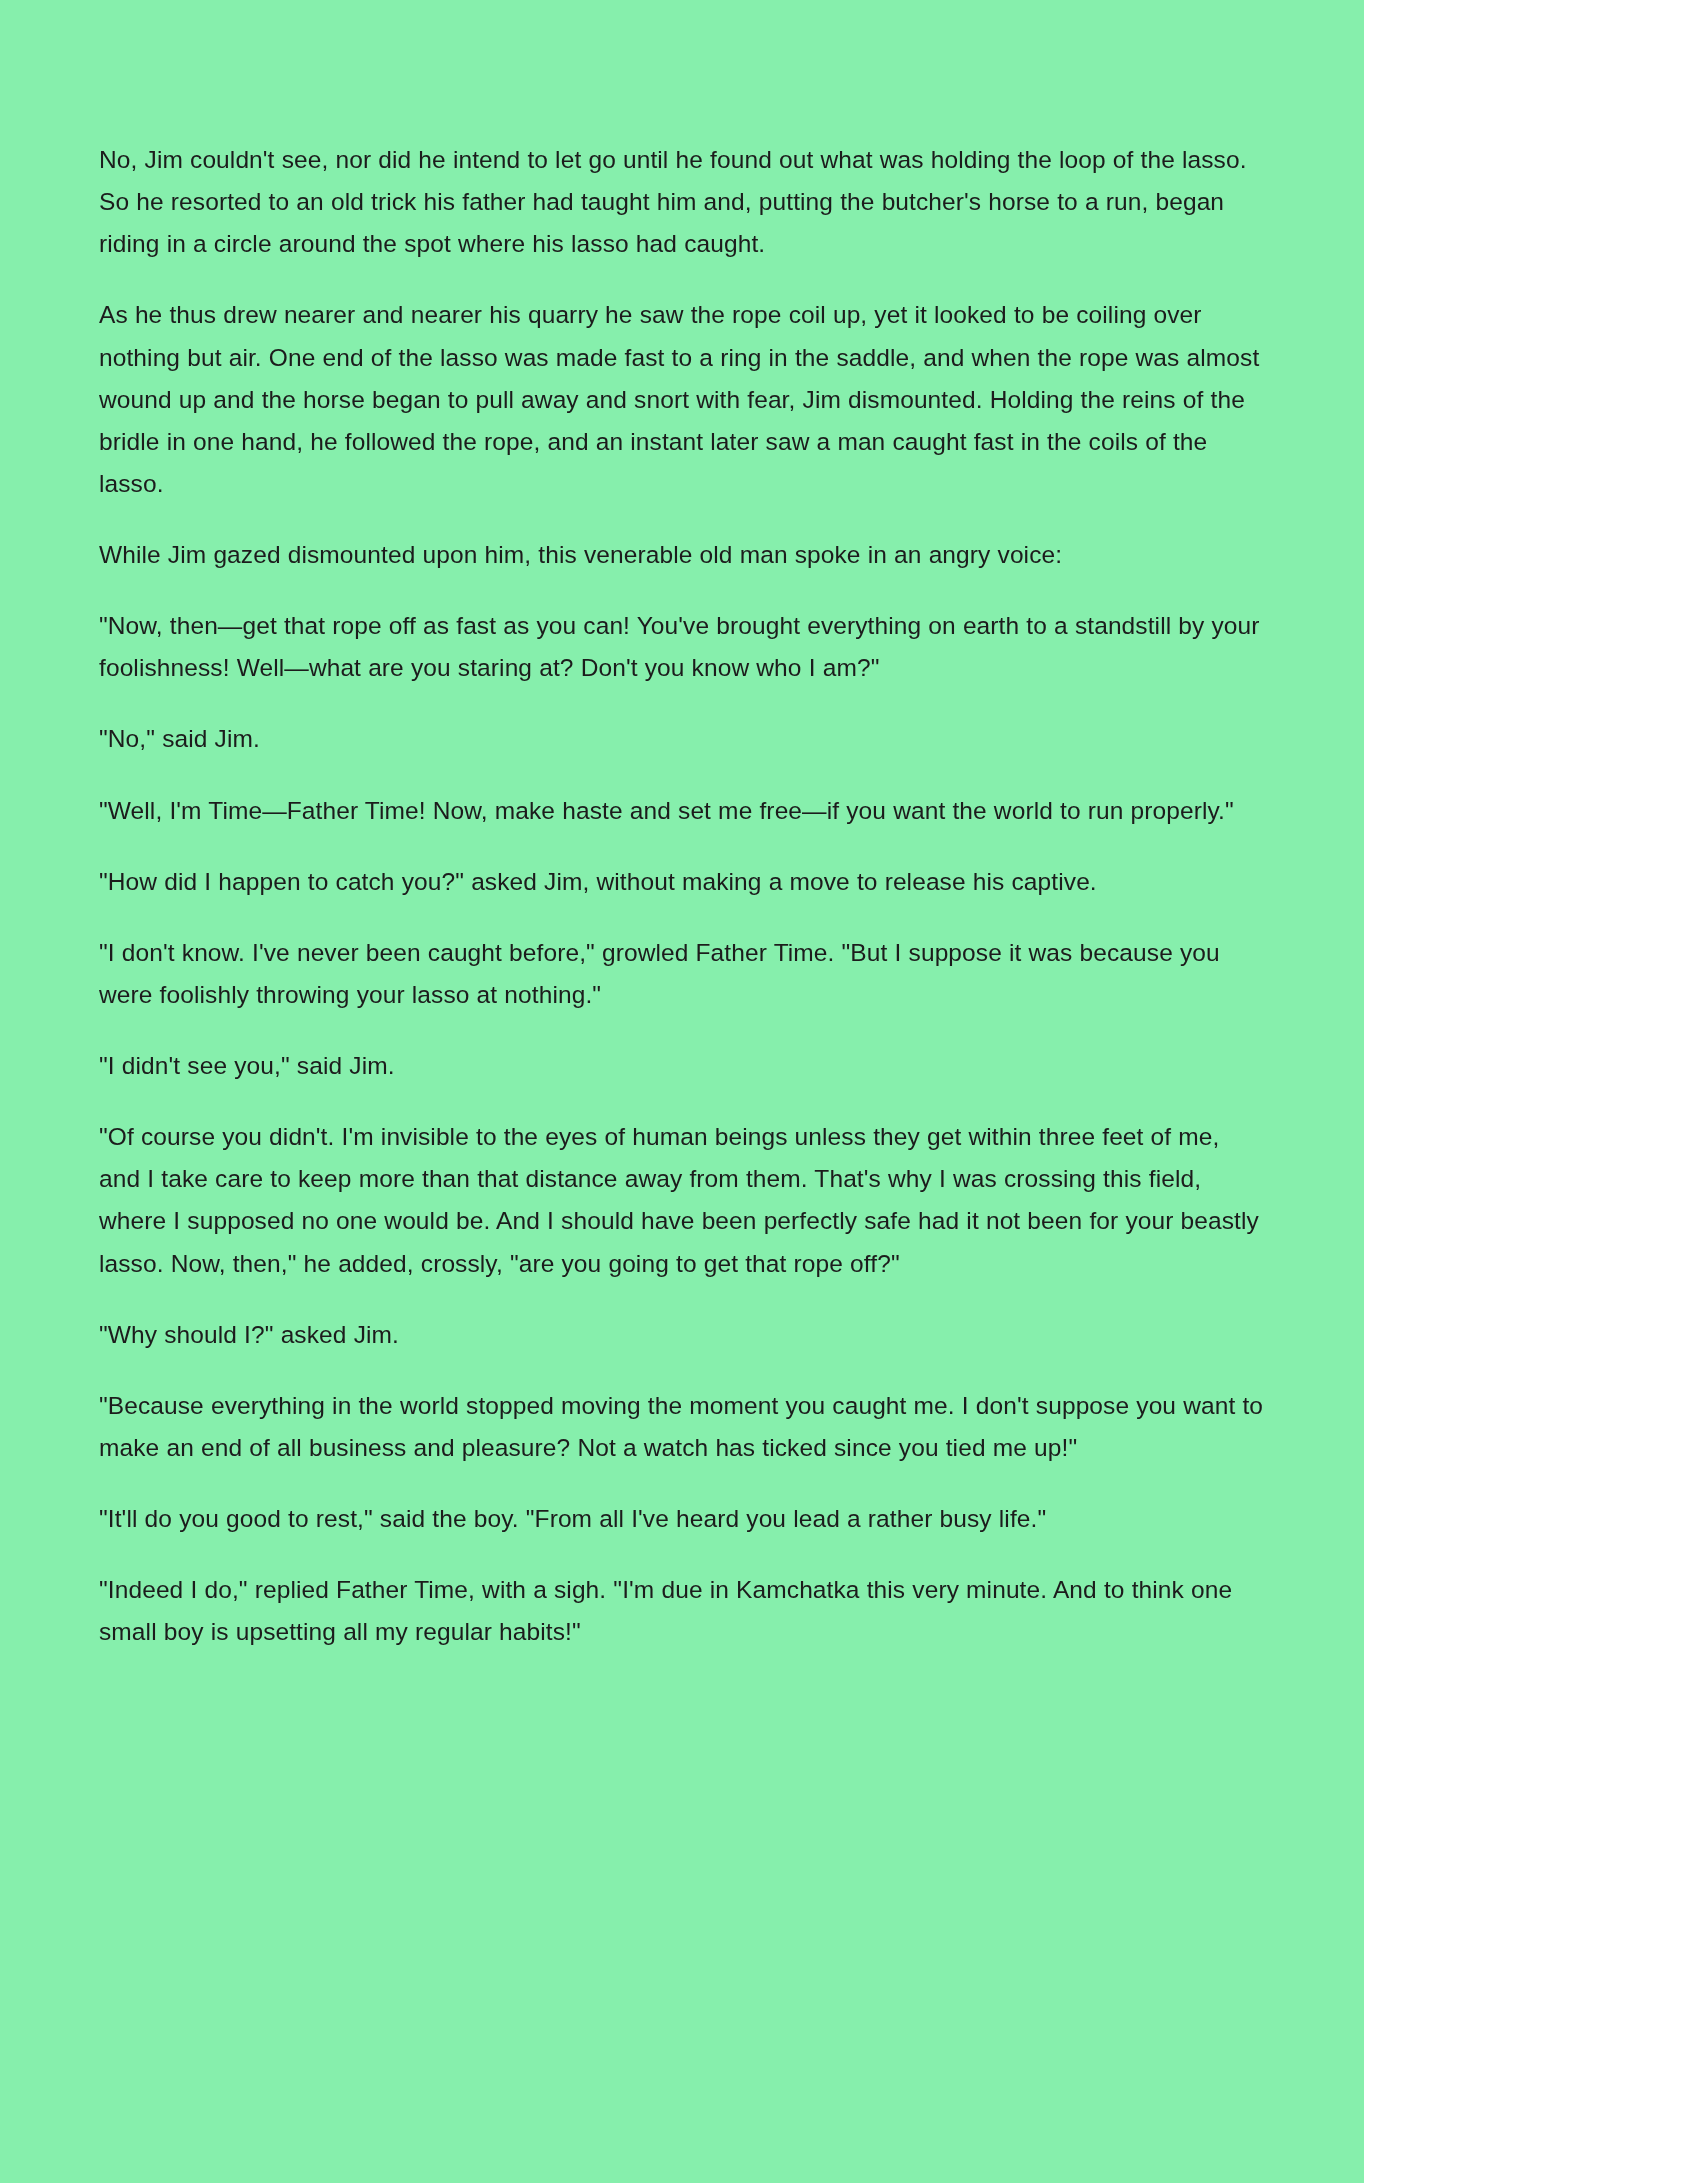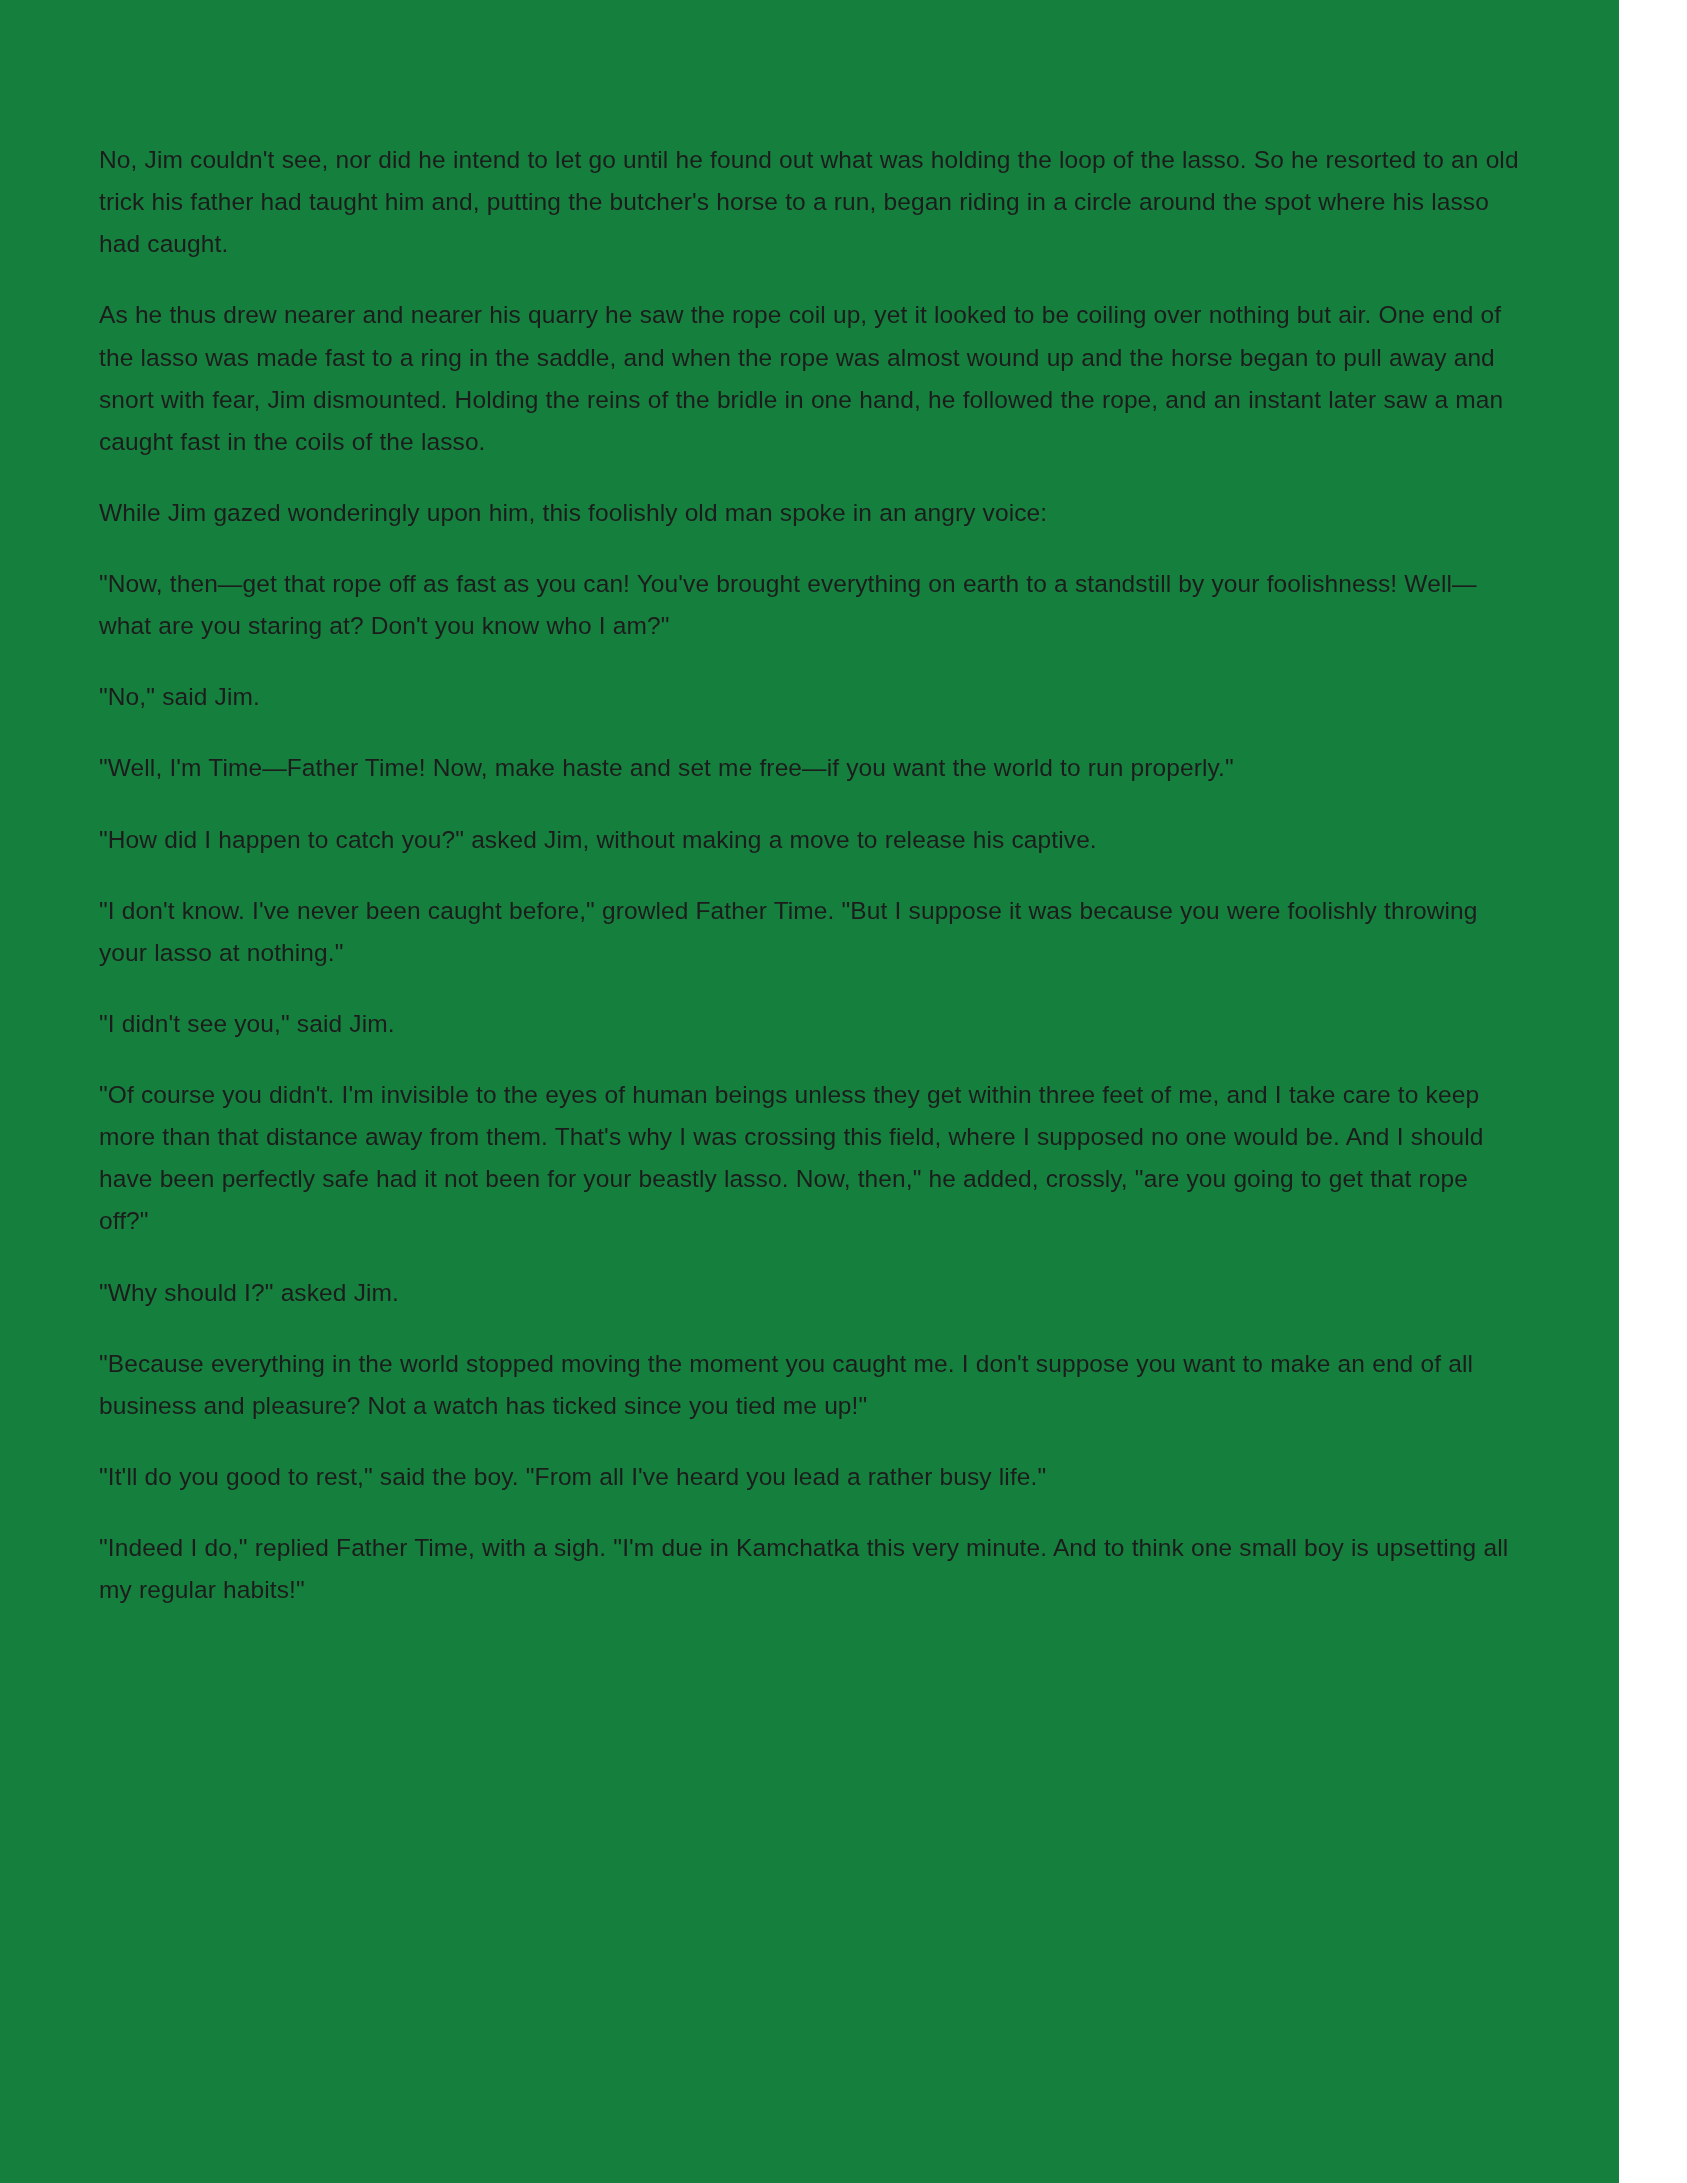--- a/index.html
+++ b/index.html
@@ -9,24 +9,24 @@
   }
   body {
     width: 1687px;
     height: 2183px;
     font-family: "Liberation Sans", sans-serif;
     color: #1a1a1a;
     -webkit-font-smoothing: antialiased;
   }
   .page {
     box-sizing: border-box;
-    width: 1619px;
+    width: 1364px;
     min-height: 2183px;
     padding: 139px 99px 99px 99px;
-    background: #15803d;
+    background: #86efac;
   }
   .content {
     max-width: 1489px;
     margin: 0 auto;
   }
   .para {
     font-size: 24.5px;
     line-height: 1.72;
     color: #1c1c1c;
     margin: 0 0 29px 0;
@@ -38,21 +38,21 @@
     margin-bottom: 0;
   }
 </style>
 </head>
 <body>
 
 <div class="page">
   <div class="content">
     <p class="para">No, Jim couldn't see, nor did he intend to let go until he found out what was holding the loop of the lasso. So he resorted to an old trick his father had taught him and, putting the butcher's horse to a run, began riding in a circle around the spot where his lasso had caught.</p>
     <p class="para">As he thus drew nearer and nearer his quarry he saw the rope coil up, yet it looked to be coiling over nothing but air. One end of the lasso was made fast to a ring in the saddle, and when the rope was almost wound up and the horse began to pull away and snort with fear, Jim dismounted. Holding the reins of the bridle in one hand, he followed the rope, and an instant later saw a man caught fast in the coils of the lasso.</p>
-    <p class="para">While Jim gazed wonderingly upon him, this foolishly old man spoke in an angry voice:</p>
+    <p class="para">While Jim gazed dismounted upon him, this venerable old man spoke in an angry voice:</p>
     <p class="para">"Now, then—get that rope off as fast as you can! You've brought everything on earth to a standstill by your foolishness! Well—what are you staring at? Don't you know who I am?"</p>
     <p class="para">"No," said Jim.</p>
     <p class="para">"Well, I'm Time—Father Time! Now, make haste and set me free—if you want the world to run properly."</p>
     <p class="para">"How did I happen to catch you?" asked Jim, without making a move to release his captive.</p>
     <p class="para">"I don't know. I've never been caught before," growled Father Time. "But I suppose it was because you were foolishly throwing your lasso at nothing."</p>
     <p class="para">"I didn't see you," said Jim.</p>
     <p class="para">"Of course you didn't. I'm invisible to the eyes of human beings unless they get within three feet of me, and I take care to keep more than that distance away from them. That's why I was crossing this field, where I supposed no one would be. And I should have been perfectly safe had it not been for your beastly lasso. Now, then," he added, crossly, "are you going to get that rope off?"</p>
     <p class="para">"Why should I?" asked Jim.</p>
     <p class="para">"Because everything in the world stopped moving the moment you caught me. I don't suppose you want to make an end of all business and pleasure? Not a watch has ticked since you tied me up!"</p>
     <p class="para">"It'll do you good to rest," said the boy. "From all I've heard you lead a rather busy life."</p>

